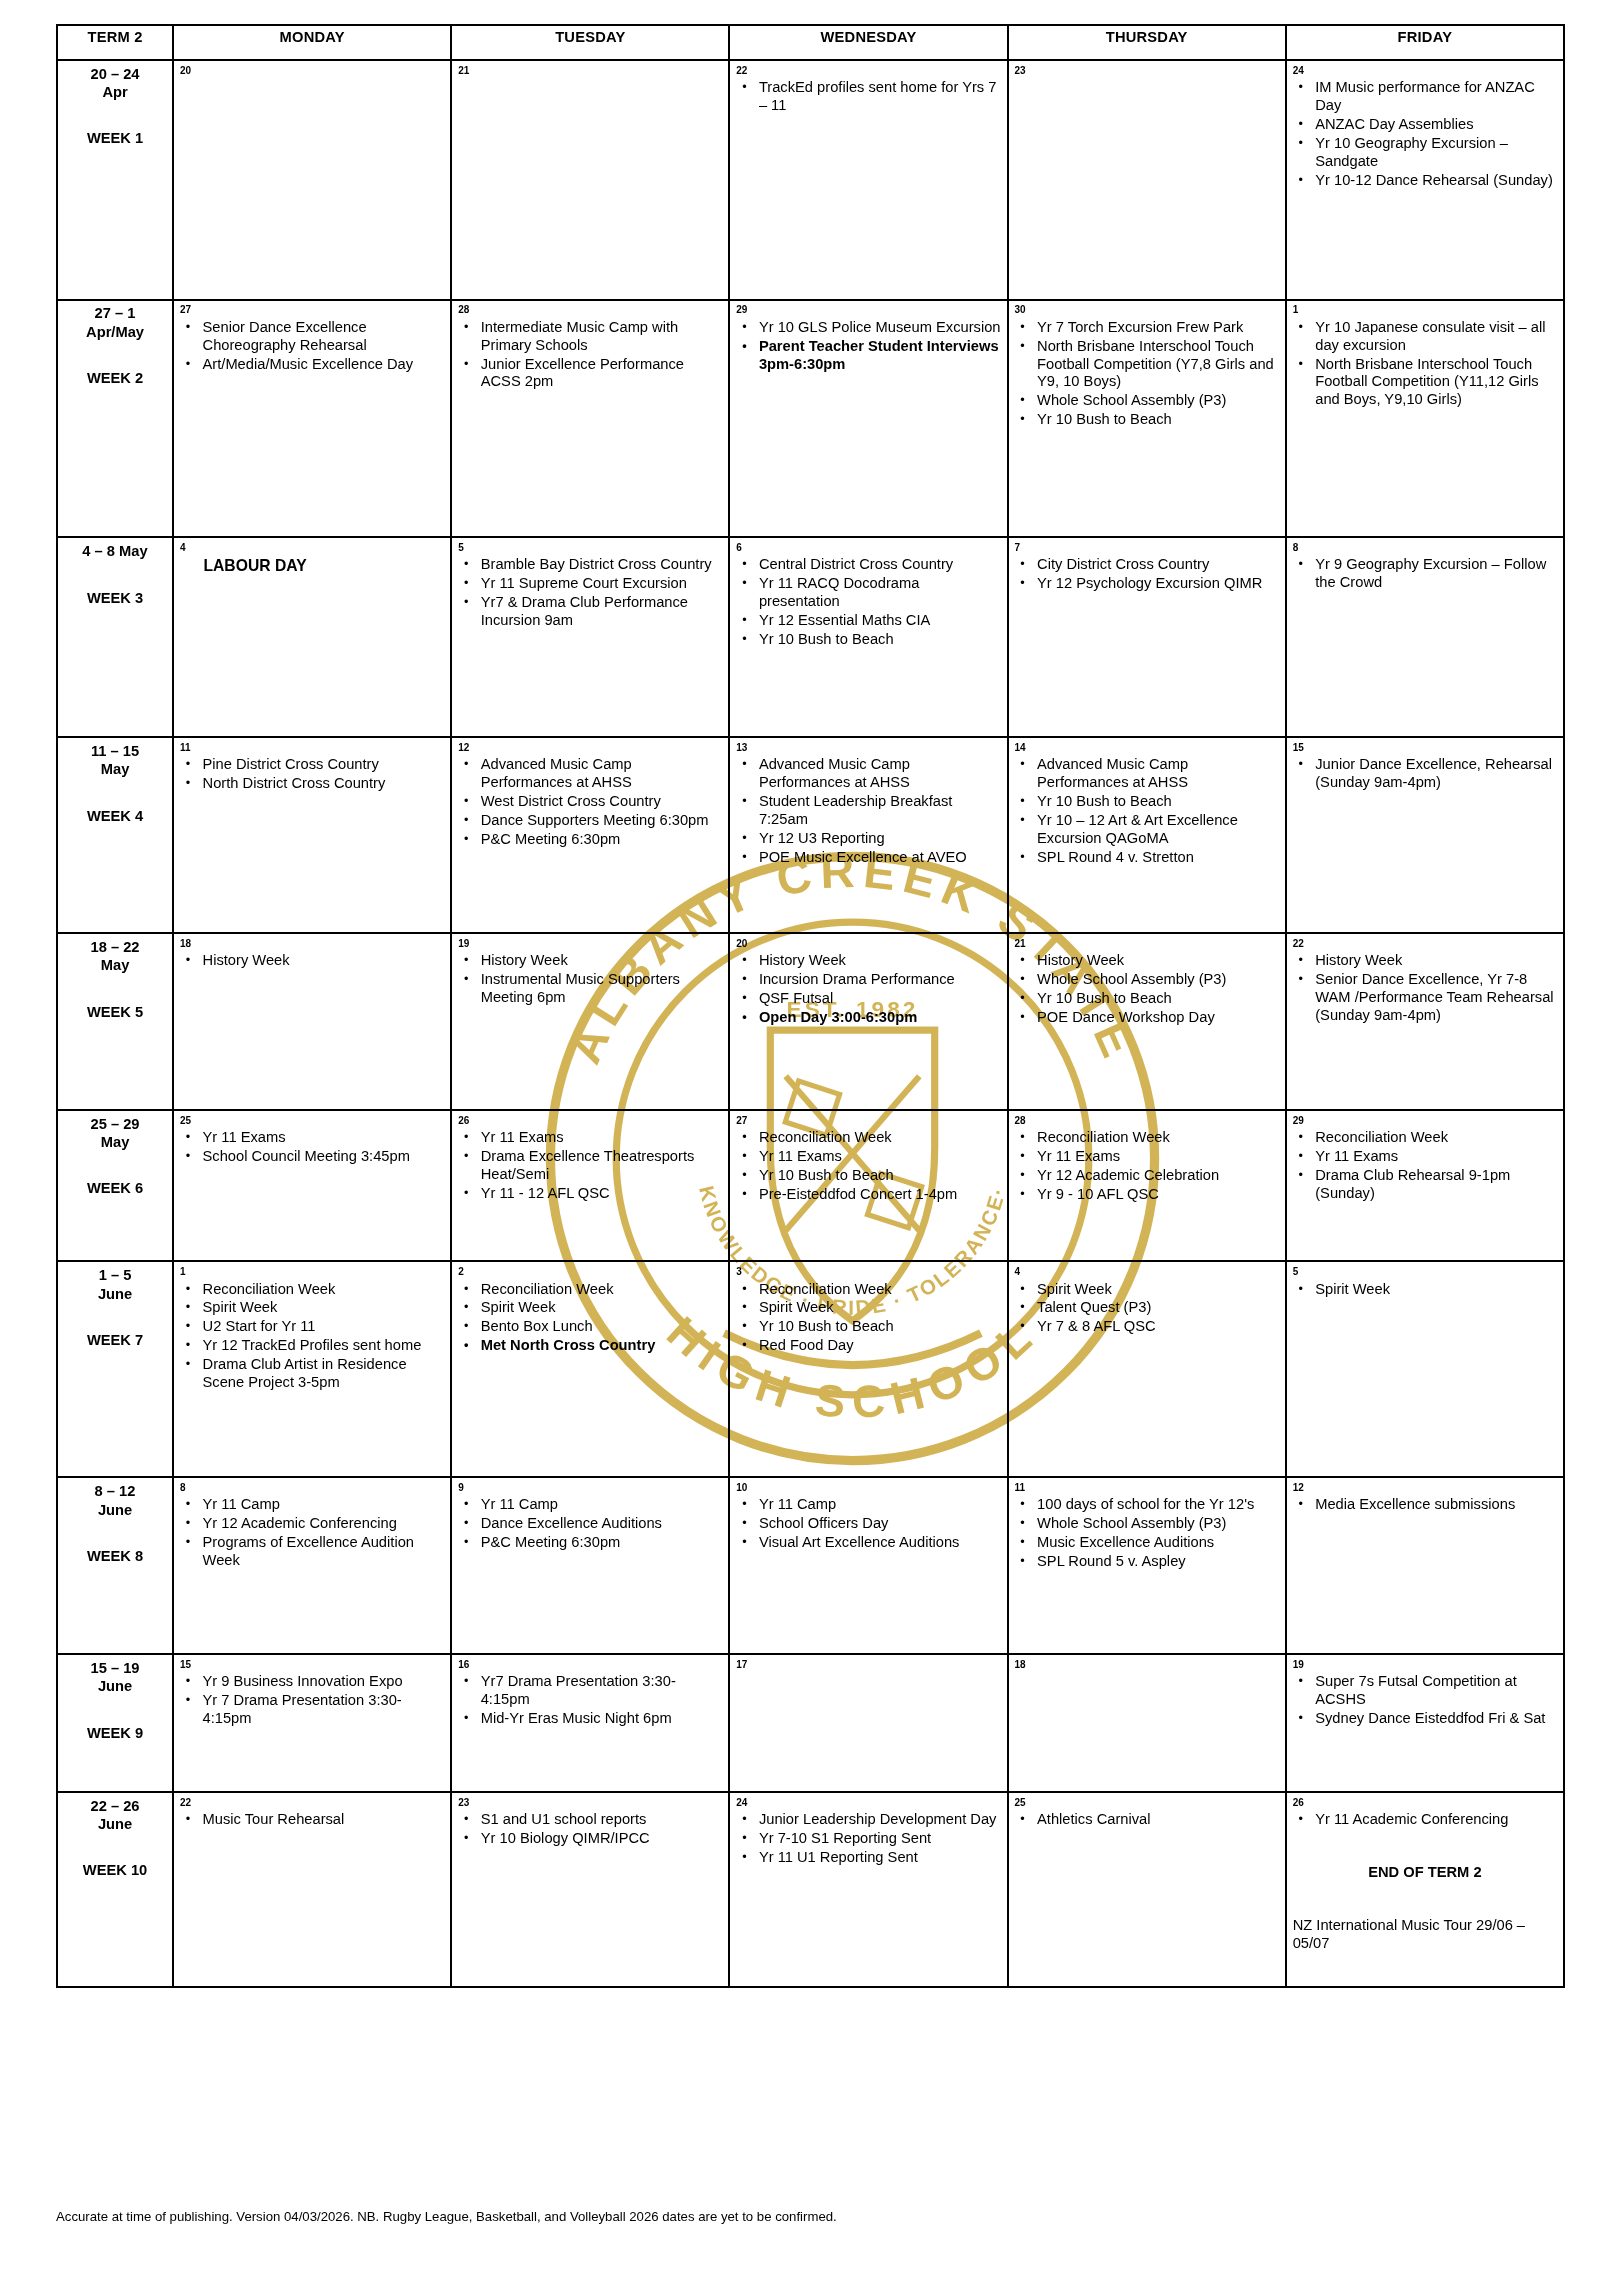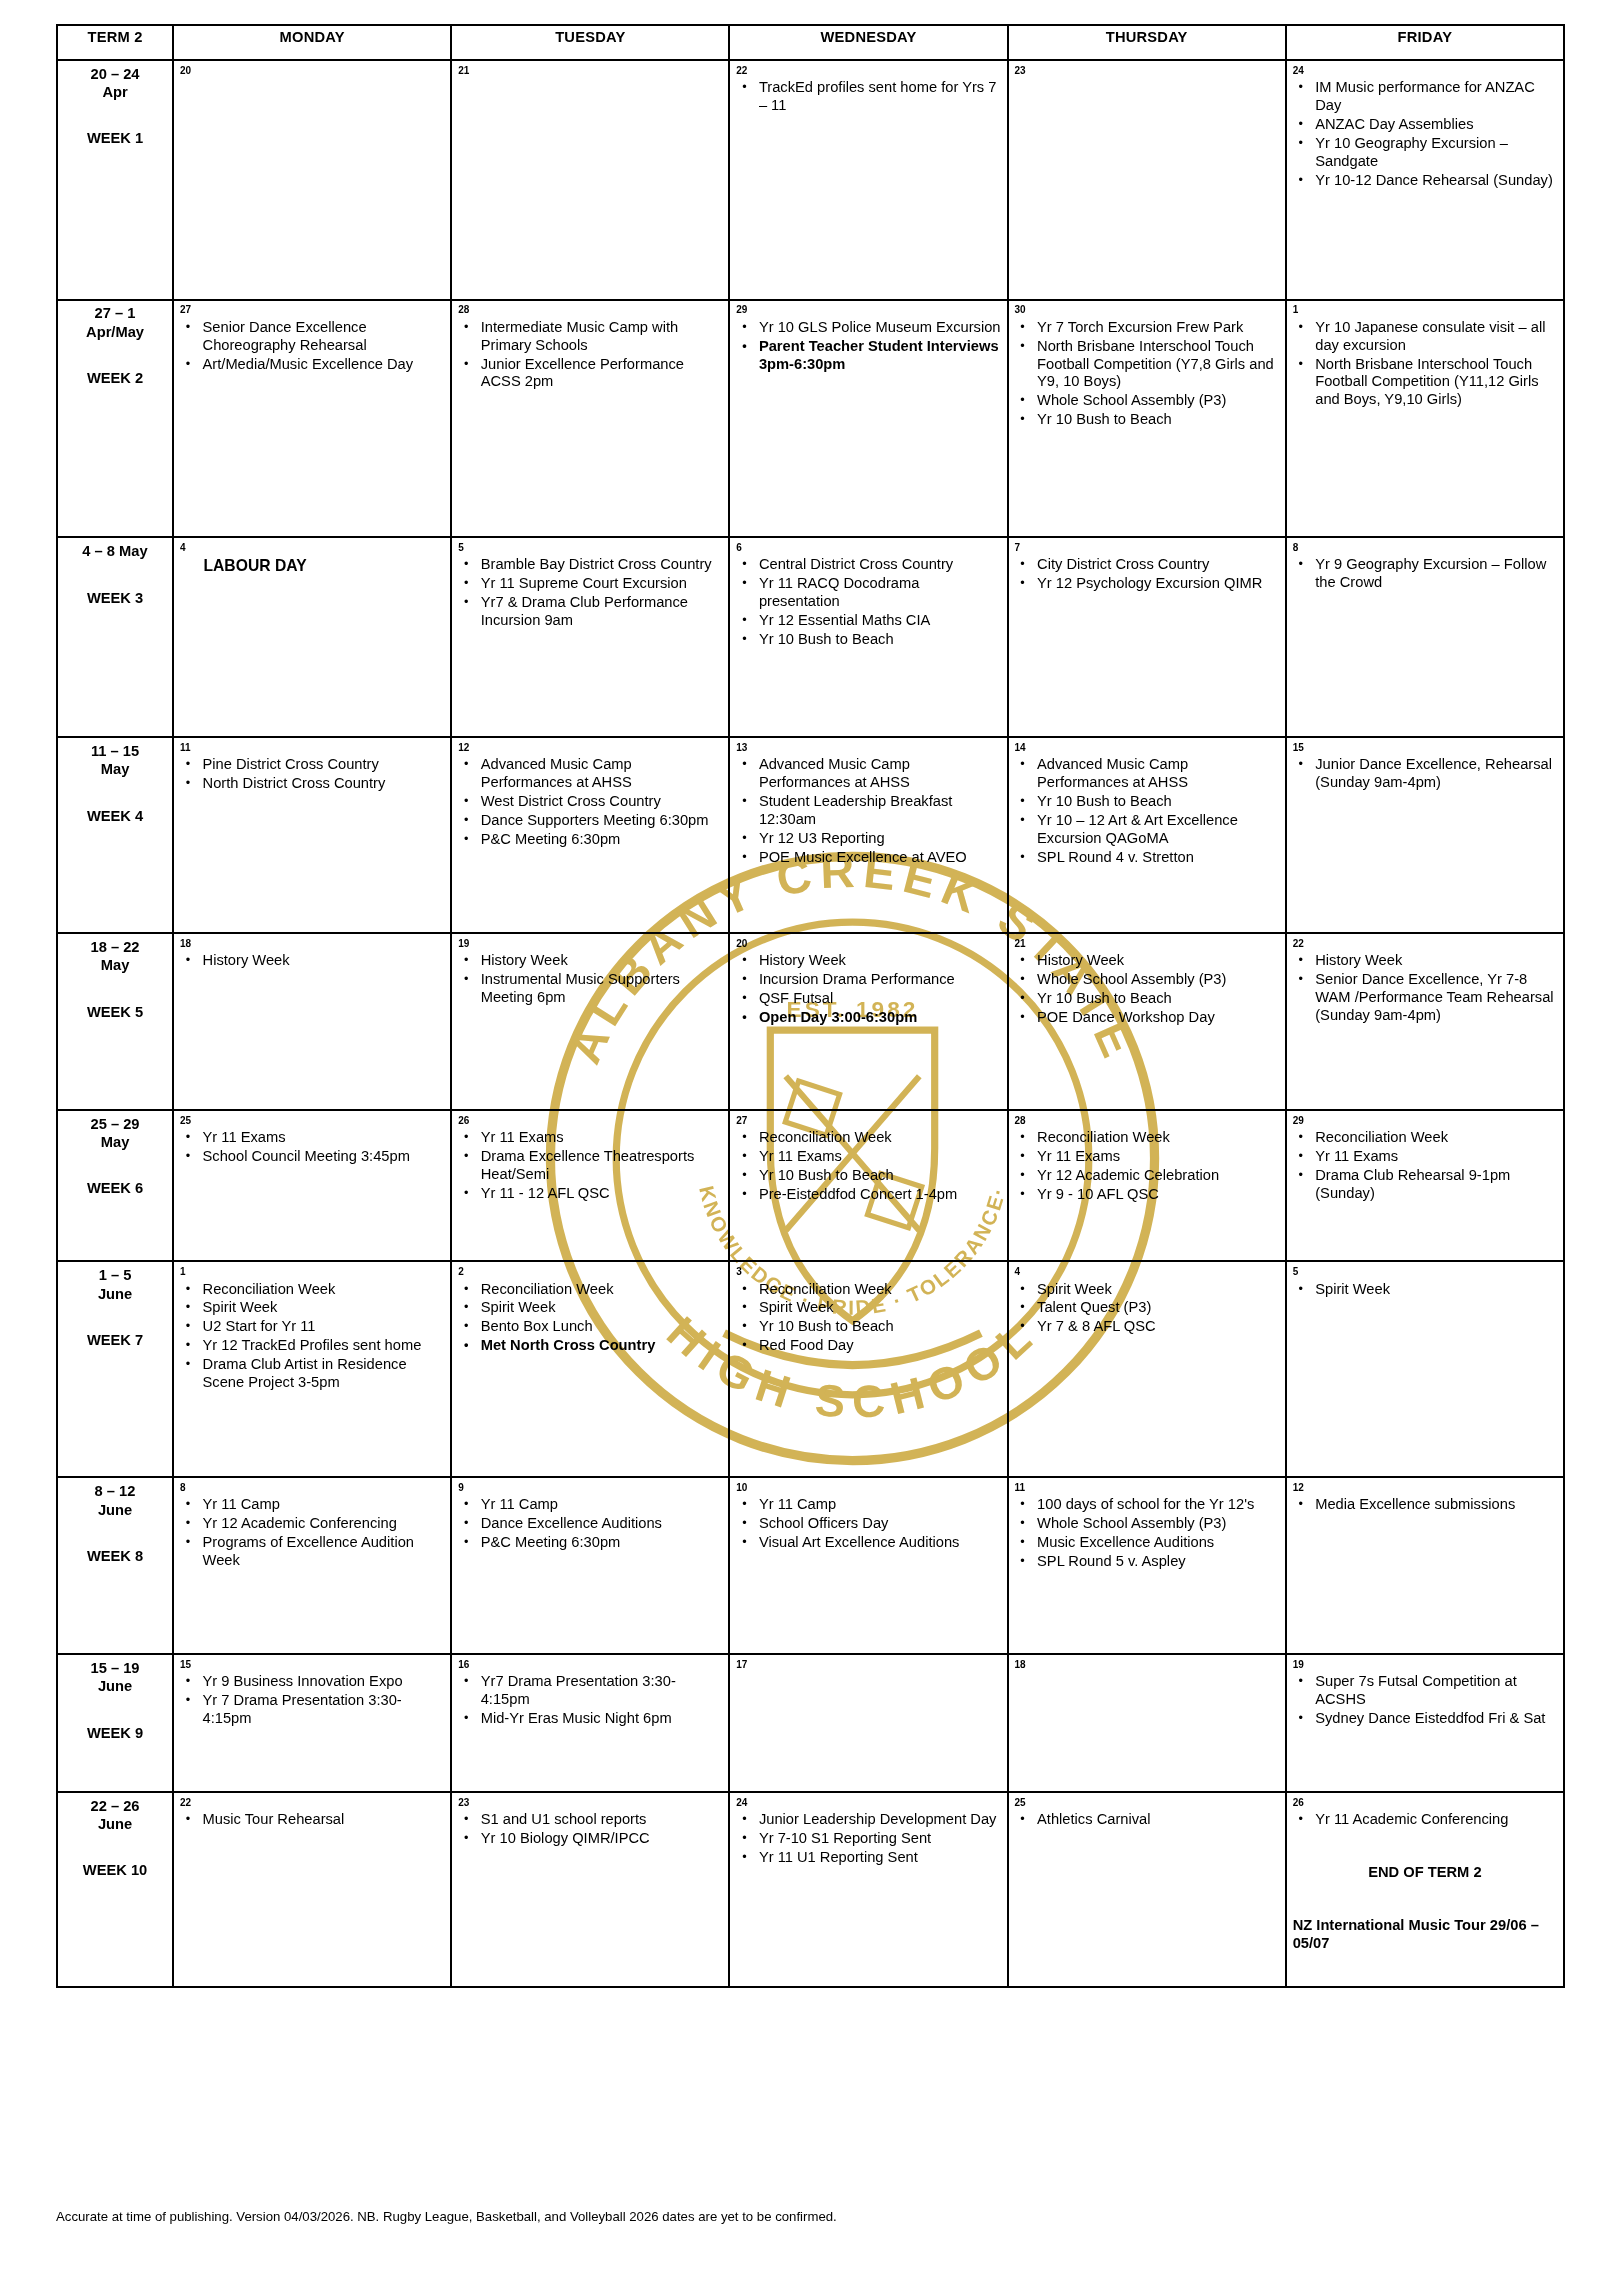--- a/index.html
+++ b/index.html
@@ -22,21 +22,21 @@
   .weeknum{margin-top:29px;}
   .daynum{font-weight:bold;font-size:10px;margin-bottom:2px;}
   .item{display:flex;margin:1px 0 1px 5.9px;}
   .item .bullet{width:16.7px;flex:0 0 16.7px;font-size:12.7px;line-height:1.35;}
   .item .itext{flex:1;}
   .item.bold{font-weight:bold;}
   td.holiday{background:#BFBFBF;}
   .holiday-label{font-weight:bold;margin:2px 0 0 23.5px;font-size:15.7px;}
   .extra{margin-top:35px;}
   .extra.center-bold{text-align:center;font-weight:bold;}
-  .extra.bold{font-weight:bold;}
+  .extra.bold{font-weight:normal;}
   
   tbody tr:nth-child(1) td{height:230px;margin-left:42px;}
   tbody tr:nth-child(2) td{height:228px;}
   tbody tr:nth-child(3) td{height:190px;}
   tbody tr:nth-child(4) td{height:186px;}
   tbody tr:nth-child(5) td{height:167px;}
   tbody tr:nth-child(6) td{height:142px;}
   tbody tr:nth-child(7) td{height:206px;}
   tbody tr:nth-child(8) td{height:167px;}
   tbody tr:nth-child(9) td{height:128px;}
@@ -320,21 +320,21 @@
             </div>
           </td>
           <td>
             <div class="daynum">13</div>
             <div class="item">
               <span class="bullet">•</span>
               <span class="itext">Advanced Music Camp Performances at AHSS</span>
             </div>
             <div class="item">
               <span class="bullet">•</span>
-              <span class="itext">Student Leadership Breakfast 12:30am</span>
+              <span class="itext">Student Leadership Breakfast 7:25am</span>
             </div>
             <div class="item">
               <span class="bullet">•</span>
               <span class="itext">Yr 12 U3 Reporting</span>
             </div>
             <div class="item">
               <span class="bullet">•</span>
               <span class="itext">POE Music Excellence at AVEO</span>
             </div>
           </td>

